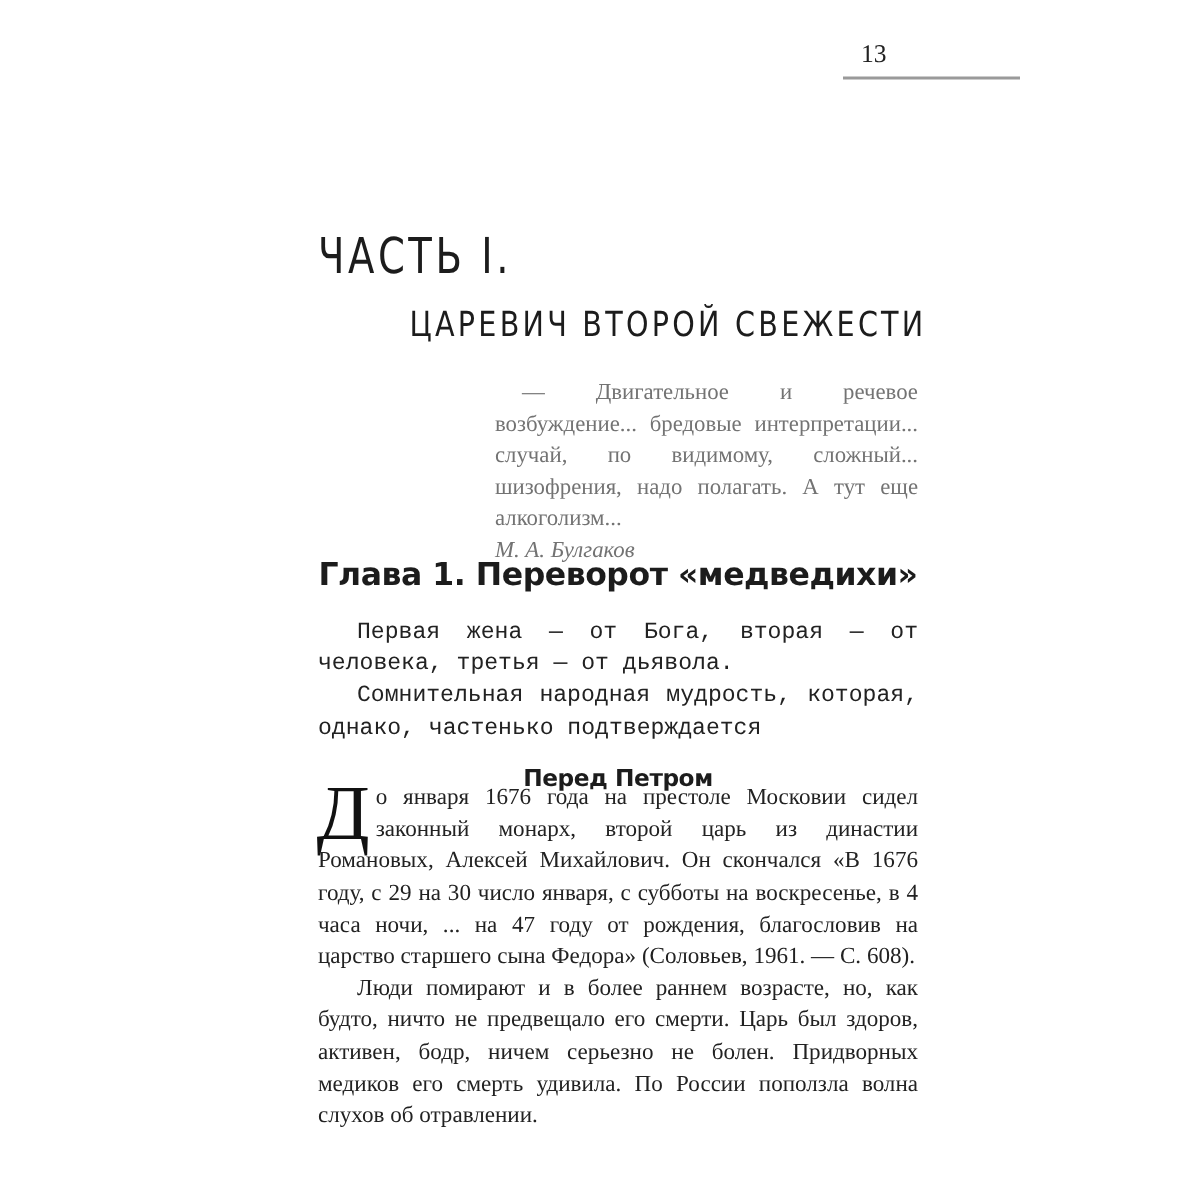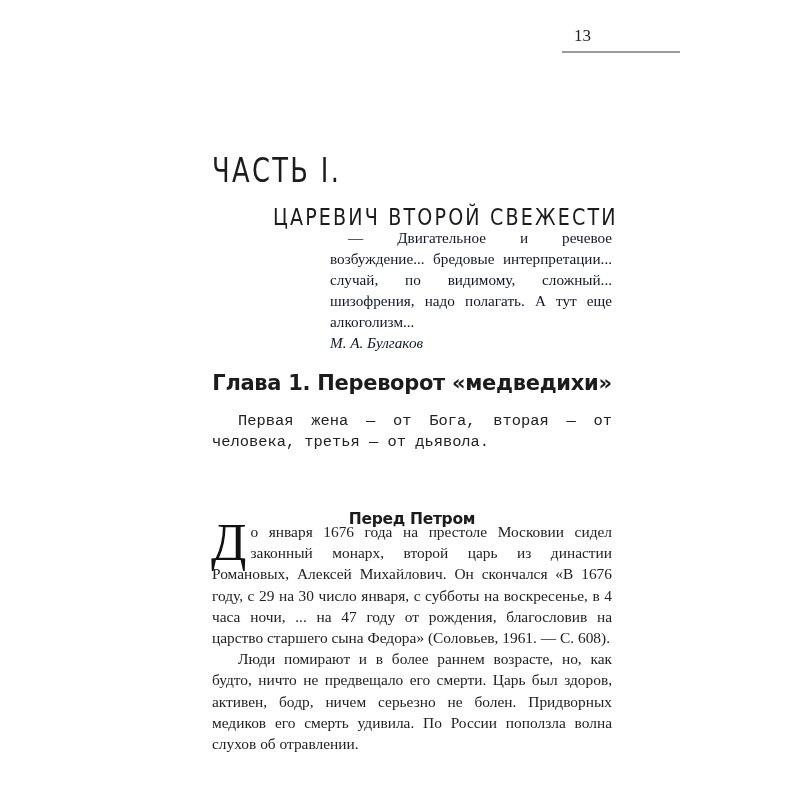--- a/index.html
+++ b/index.html
@@ -1,21 +1,21 @@
 <!DOCTYPE html>
 <html><head>
 <meta charset="utf-8">
 <style>
   html, body { margin:0; padding:0; }
   body { width:800px; height:800px; background:#ffffff; position:relative; overflow:hidden; color:#1a1a1a; }
   .page-num { position:absolute; left:574px; top:26px; width:24px; font-family:"Liberation Serif", serif; font-size:17px; color:#222; }
   .header-rule { position:absolute; left:562px; top:51px; width:118px; height:2px; background:#9a9a9a; }
   .part-title { position:absolute; left:212px; top:151px; font-family:"DejaVu Sans", sans-serif; font-size:33px; letter-spacing:3px; transform:scaleX(0.78); transform-origin:left top; color:#1c1c1c; white-space:nowrap; }
   .part-subtitle { position:absolute; left:273px; top:204px; font-family:"DejaVu Sans", sans-serif; font-size:23px; letter-spacing:2.6px; transform:scaleX(0.83); transform-origin:left top; color:#1c1c1c; white-space:nowrap; }
-  .epigraph { position:absolute; left:330px; top:227px; width:282px; font-family:"Liberation Serif", serif; font-size:15.2px; line-height:21px; text-align:justify; text-align-last:left; color:#0f172a; }
+  .epigraph { position:absolute; left:330px; top:251px; width:282px; font-family:"Liberation Serif", serif; font-size:15.2px; line-height:21px; text-align:justify; text-align-last:left; color:#737373; }
   .epigraph p { margin:0; text-indent:18px; }
   .epigraph .author { text-align:left; font-style:italic; text-indent:0; }
   .chapter-title { position:absolute; left:212px; top:371px; width:400px; text-align:center; font-family:"DejaVu Sans", sans-serif; font-weight:bold; font-size:21px; letter-spacing:-0.3px; color:#1c1c1c; }
   .body-text { position:absolute; left:212px; width:400px; font-family:"Liberation Serif", serif; font-size:15.4px; line-height:21.2px; color:#222; text-align:justify; }
   .body-text p { margin:0; text-indent:26px; }
   .intro { top:411px;font-family:Liberation Mono, monospace; }
   .section-title { position:absolute; left:212px; top:510px; width:400px; text-align:center; font-family:"DejaVu Sans", sans-serif; font-weight:bold; font-size:15.5px; letter-spacing:-0.3px; color:#1c1c1c; }
   .main { top:521px; }
   .main p.first { text-indent:0; }
   .dropcap { float:left; font-family:"Liberation Serif", serif; font-size:52px; line-height:40px; margin:2px 4px 0 -1px; color:#111; }
@@ -32,20 +32,21 @@
 
   <div class="epigraph">
     <p>— Двигательное и речевое возбуждение... бредовые интерпретации... случай, по видимому, сложный... шизофрения, надо полагать. А тут еще алкоголизм...</p>
     <p class="author">М. А. Булгаков</p>
   </div>
 
   <div class="chapter-title">Глава 1. Переворот «медведихи»</div>
 
   <div class="body-text intro">
     <p>Первая жена — от Бога, вторая — от человека, третья — от дьявола.</p>
+    <p>Сомнительная народная мудрость, которая, однако, частенько подтверждается</p>
   </div>
 
   <div class="section-title">Перед Петром</div>
 
   <div class="body-text main">
     <p class="first"><span class="dropcap">Д</span><span>о января 1676 года на престоле Московии сидел законный монарх, второй царь из династии Романовых, Алексей Михайлович. Он скончался «В 1676 году, с 29 на 30 число января, с субботы на воскресенье, в 4 часа ночи, ... на 47 году от рождения, благословив на царство старшего сына Федора» (Соловьев, 1961. — С. 608).</span></p>
     <p>Люди помирают и в более раннем возрасте, но, как будто, ничто не предвещало его смерти. Царь был здоров, активен, бодр, ничем серьезно не болен. Придворных медиков его смерть удивила. По России поползла волна слухов об отравлении.</p>
   </div>
 </div>
 

